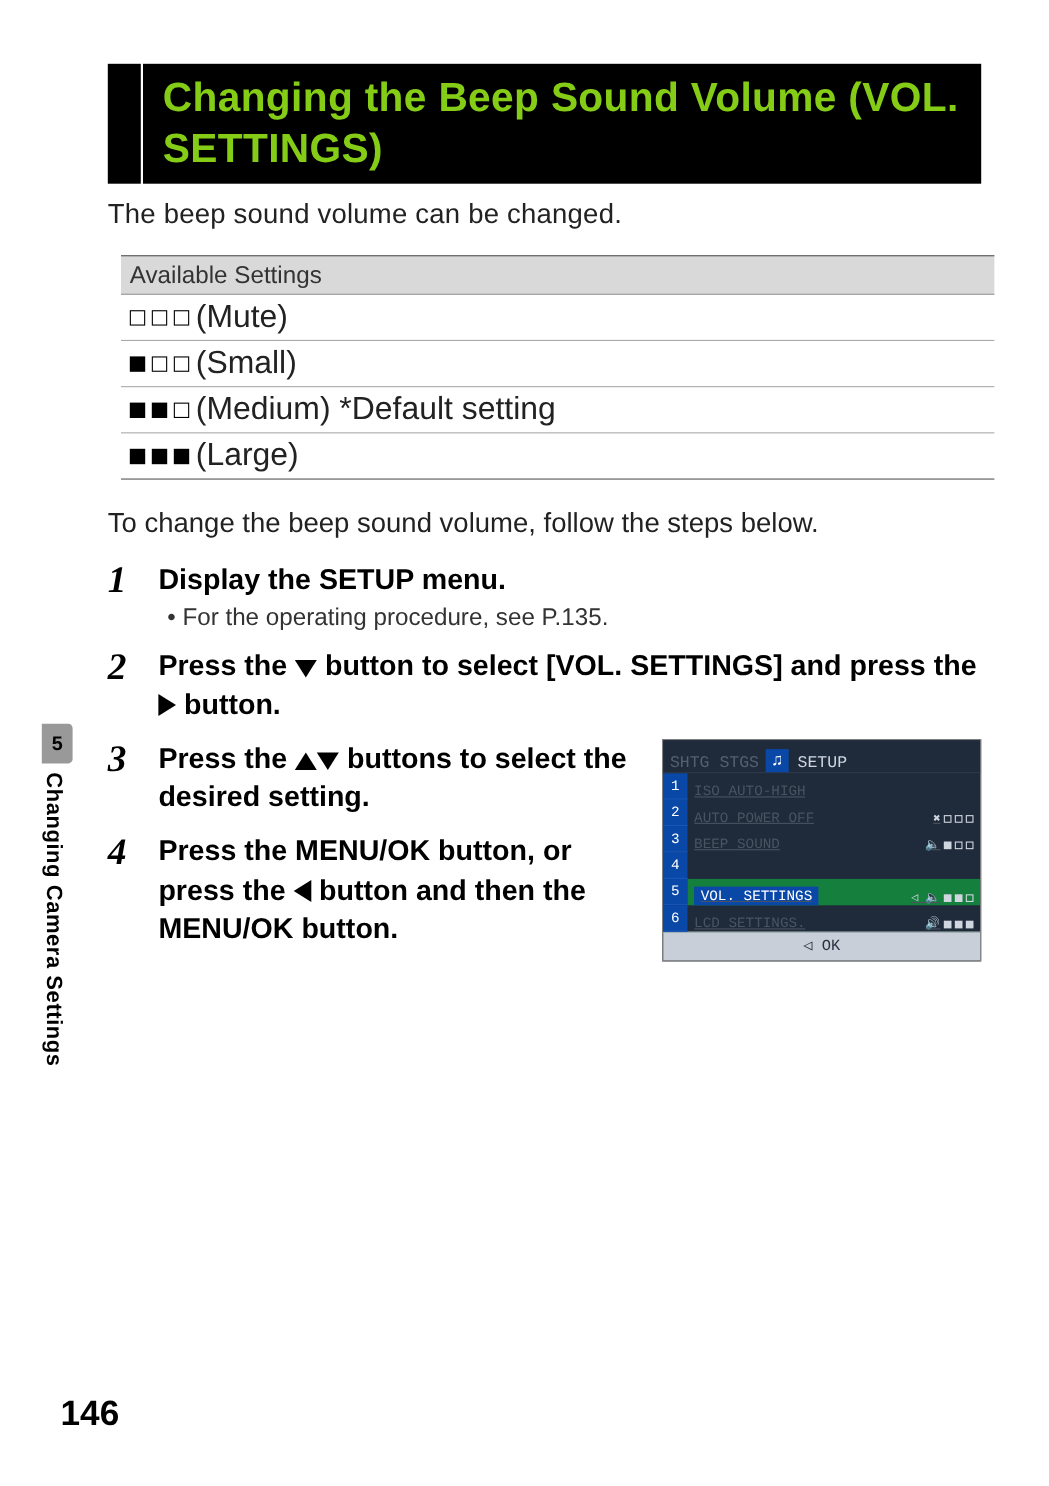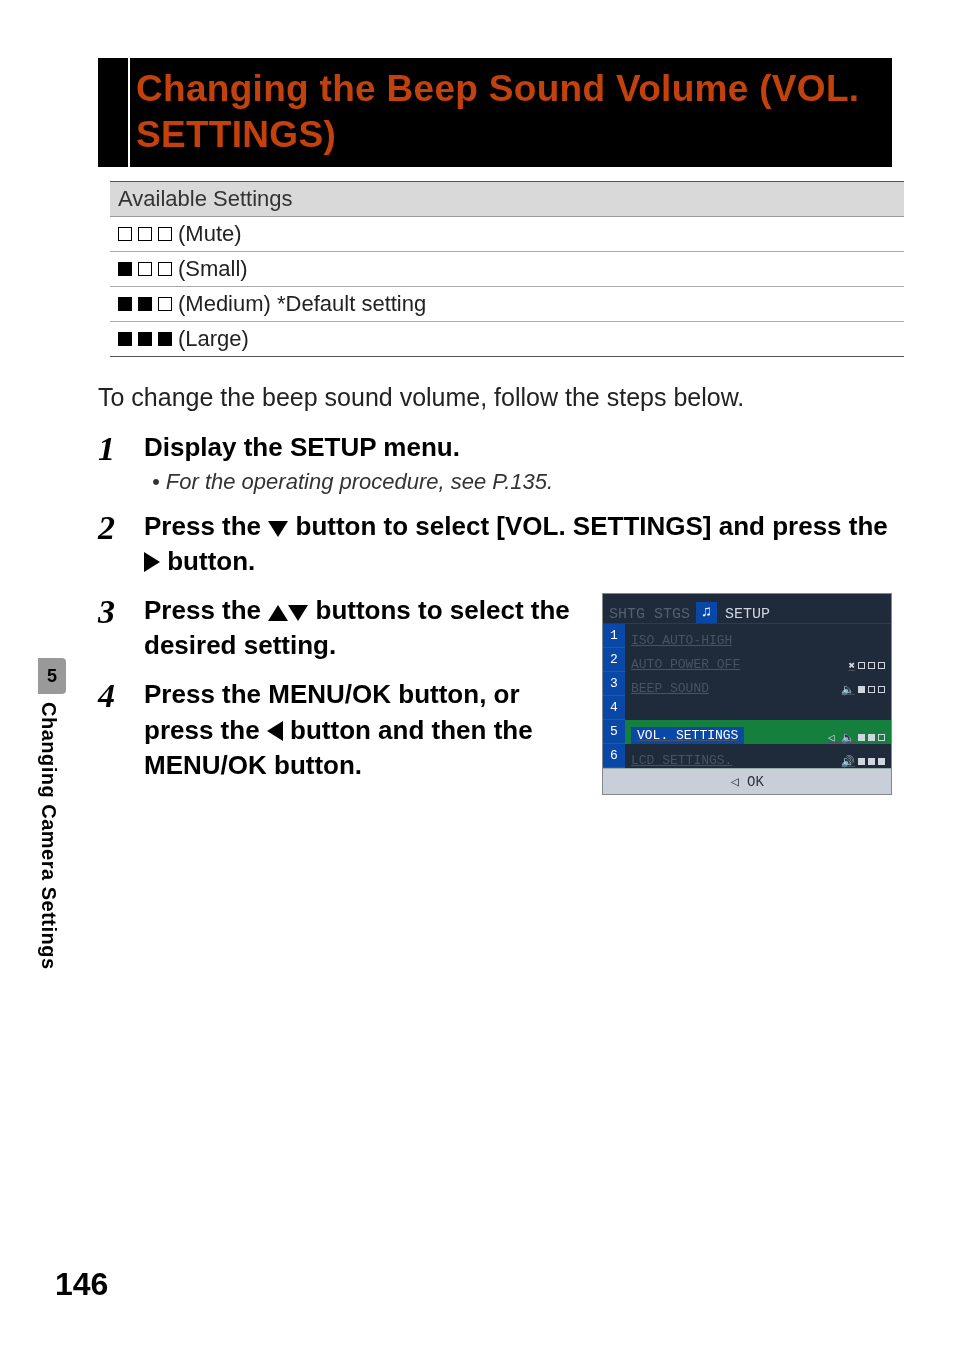--- a/index.html
+++ b/index.html
@@ -25,25 +25,25 @@
   }
   .title-marker {
     width: 30px;
     background: #000;
     margin-right: 2px;
     flex-shrink: 0;
   }
   .title-text {
     flex: 1;
     background: #000;
-    color: #c2410c;
+    color: #84cc16;
     font-weight: 900;
     font-size: 37px;
     line-height: 1.23;
-    padding: 8px 12px 10px 6px;
+    padding: 8px 12px 10px 18px;
     letter-spacing: 0.3px;
   }
   .intro {
     font-size: 25px;
     margin: 8px 0 22px 0;
     color: #222;
     letter-spacing: 0.2px;
   }
   .settings-table {
     width: 100%;
@@ -52,21 +52,21 @@
   .settings-header {
     background: #d9d9d9;
     border-top: 1.5px solid #555;
     border-bottom: 1px solid #999;
     font-size: 22px;
     padding: 4px 8px;
     color: #333;
   }
   .settings-row {
     border-bottom: 1px solid #aaa;
-    font-size: 22px;
+    font-size: 29px;
     padding: 4px 8px;
     display: flex;
     align-items: center;
     gap: 6px;
     color: #222;
   }
   .settings-row:last-child {
     border-bottom: 1.5px solid #555;
   }
   .sq {
@@ -104,21 +104,20 @@
     font-size: 26px;
     line-height: 1.35;
     color: #000;
   }
   .sub {
     font-size: 22px;
     color: #333;
     margin-top: 4px;
     padding-left: 22px;
     text-indent: -14px;
-    font-style: italic;
   }
   .step-row { display: flex; gap: 18px; align-items: flex-start; }
   .arrow {
     display: inline-block;
     width: 0; height: 0;
     vertical-align: -2px;
   }
   .arrow.down {
     border-left: 10px solid transparent;
     border-right: 10px solid transparent;
@@ -260,20 +259,21 @@
 </head>
 <body>
 
 <div class="page">
   <div class="content-indent">
     <div class="title-wrap">
       <div class="title-marker"></div>
       <div class="title-text">Changing the Beep Sound Volume (VOL. SETTINGS)</div>
     </div>
 
+    <div class="intro">The beep sound volume can be changed.</div>
 
     <div class="settings-table">
       <div class="settings-header">Available Settings</div>
       <div id="settings-rows">
           <div class="settings-row">
             <span class="sq empty"></span>
             <span class="sq empty"></span>
             <span class="sq empty"></span>
             <span> (Mute)</span>
           </div>

